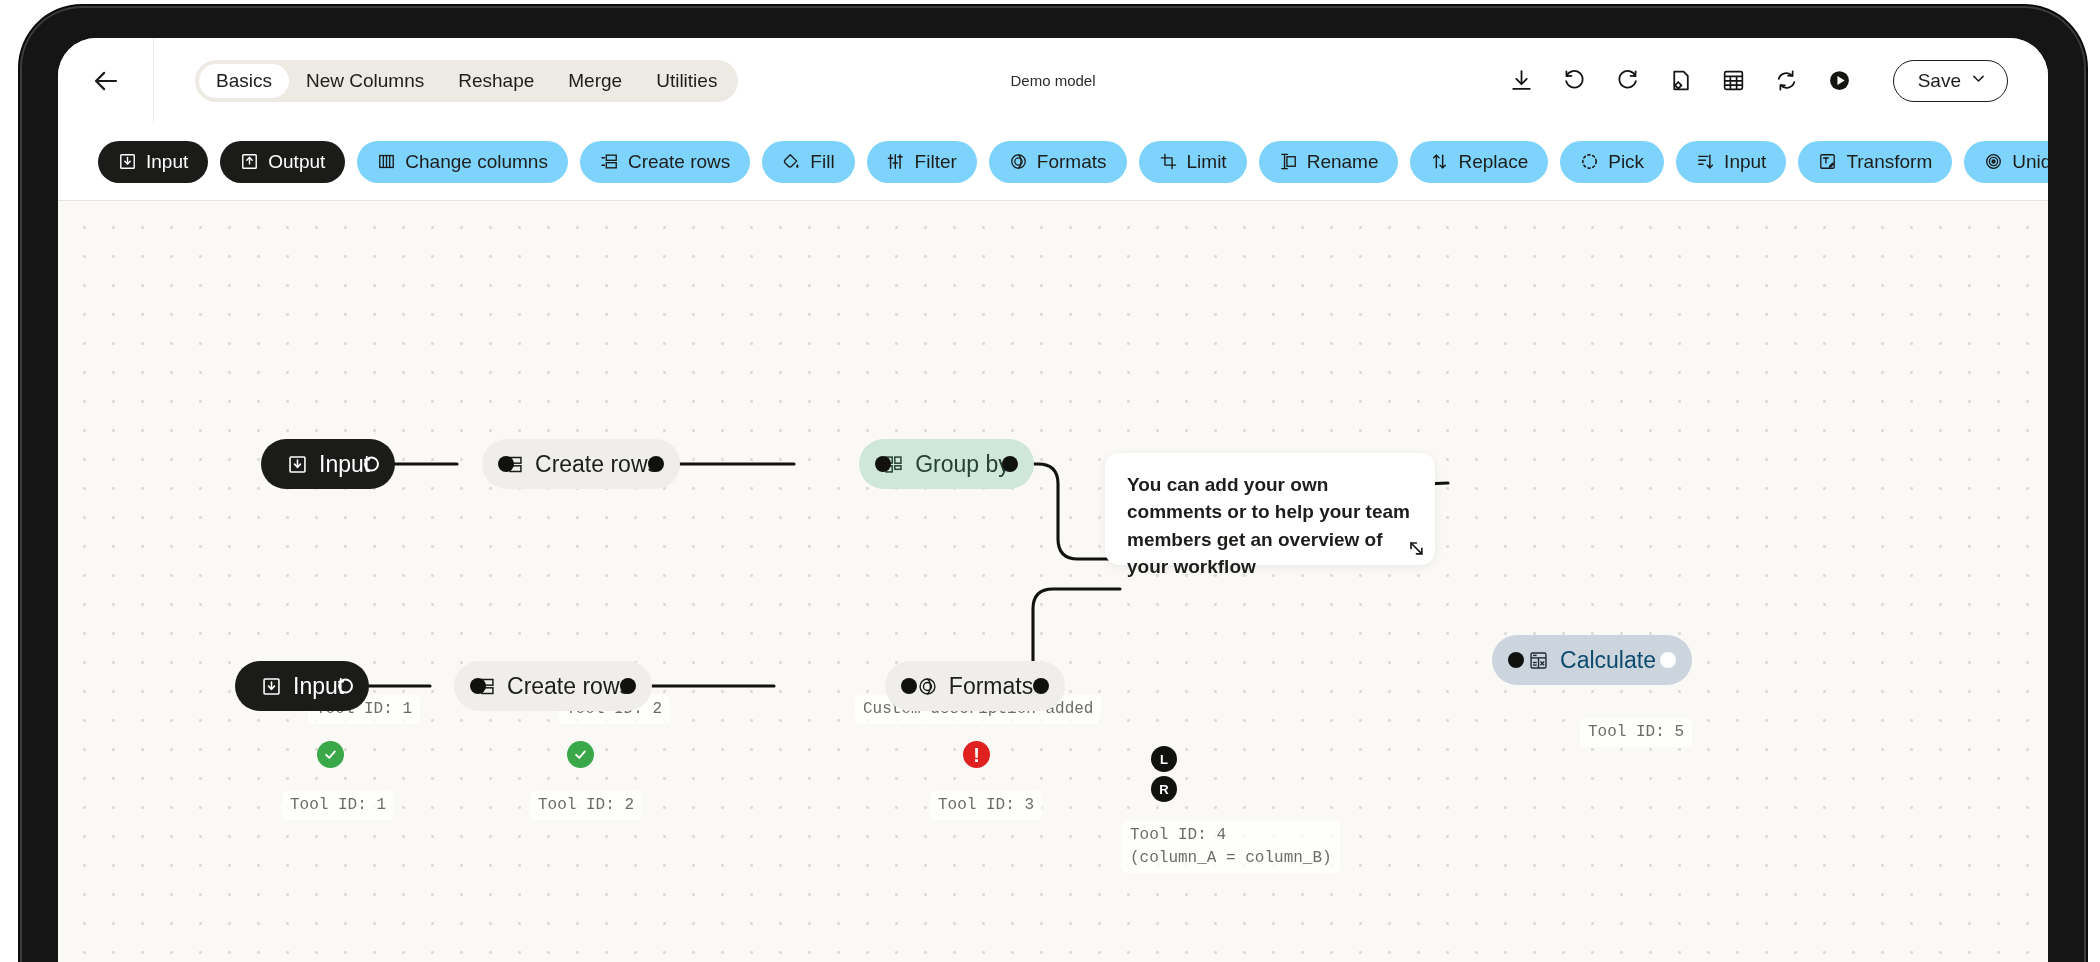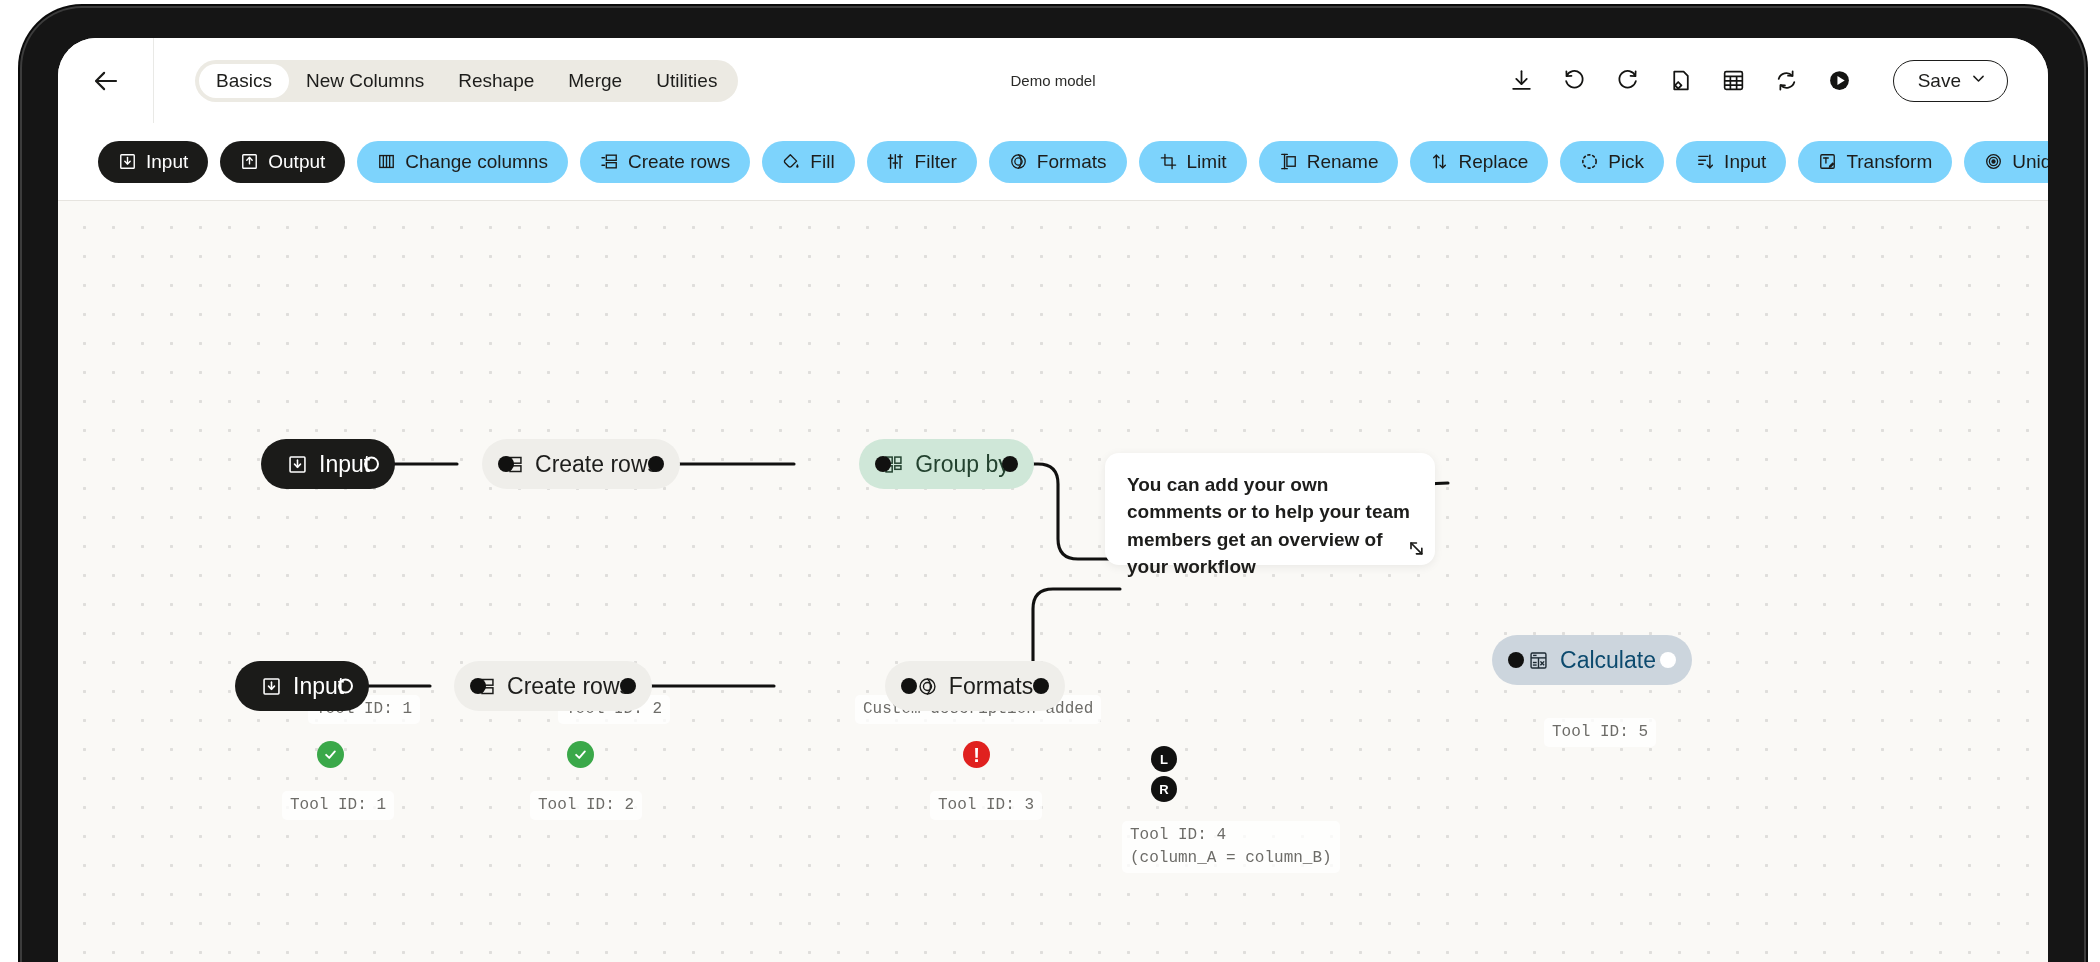--- a/index.html
+++ b/index.html
@@ -590,21 +590,21 @@
           <line x1="5.6" y1="14.3" x2="9.9" y2="14.3"></line>
               <line x1="5.6" y1="17.2" x2="9.9" y2="17.2"></line>
           <line x1="14.2" y1="13" x2="18.4" y2="17.4"></line>
               <line x1="18.4" y1="13" x2="14.2" y2="17.4"></line>
         </svg>
       </span>
       <span class="nlabel">Calculate</span>
       <span class="port in"></span>
       <span class="port out white"></span>
     </div>
-    <div class="caption" style="left:1486px; top:517px;">Tool ID: 5</div>
+    <div class="caption" style="left:1522px; top:517px;">Tool ID: 5</div>
 
     <div class="badge badge-ok" style="left:259px; top:540px;">
       <svg width="15" height="15" viewBox="0 0 24 24" fill="none" stroke="#fff" stroke-width="3" stroke-linecap="round" stroke-linejoin="round">
             <polyline points="5,12.5 10,17.5 19,7"></polyline>
           </svg>
     </div>
     <div class="node node-dark" style="left:177px; top:460px; width:134px;">
       <span>
         <svg width="21" height="21" viewBox="0 0 24 24" fill="none" stroke="#ffffff" stroke-width="1.8" stroke-linecap="round" stroke-linejoin="round">
           <rect x="3.5" y="3.5" width="17" height="17" rx="1"></rect>

